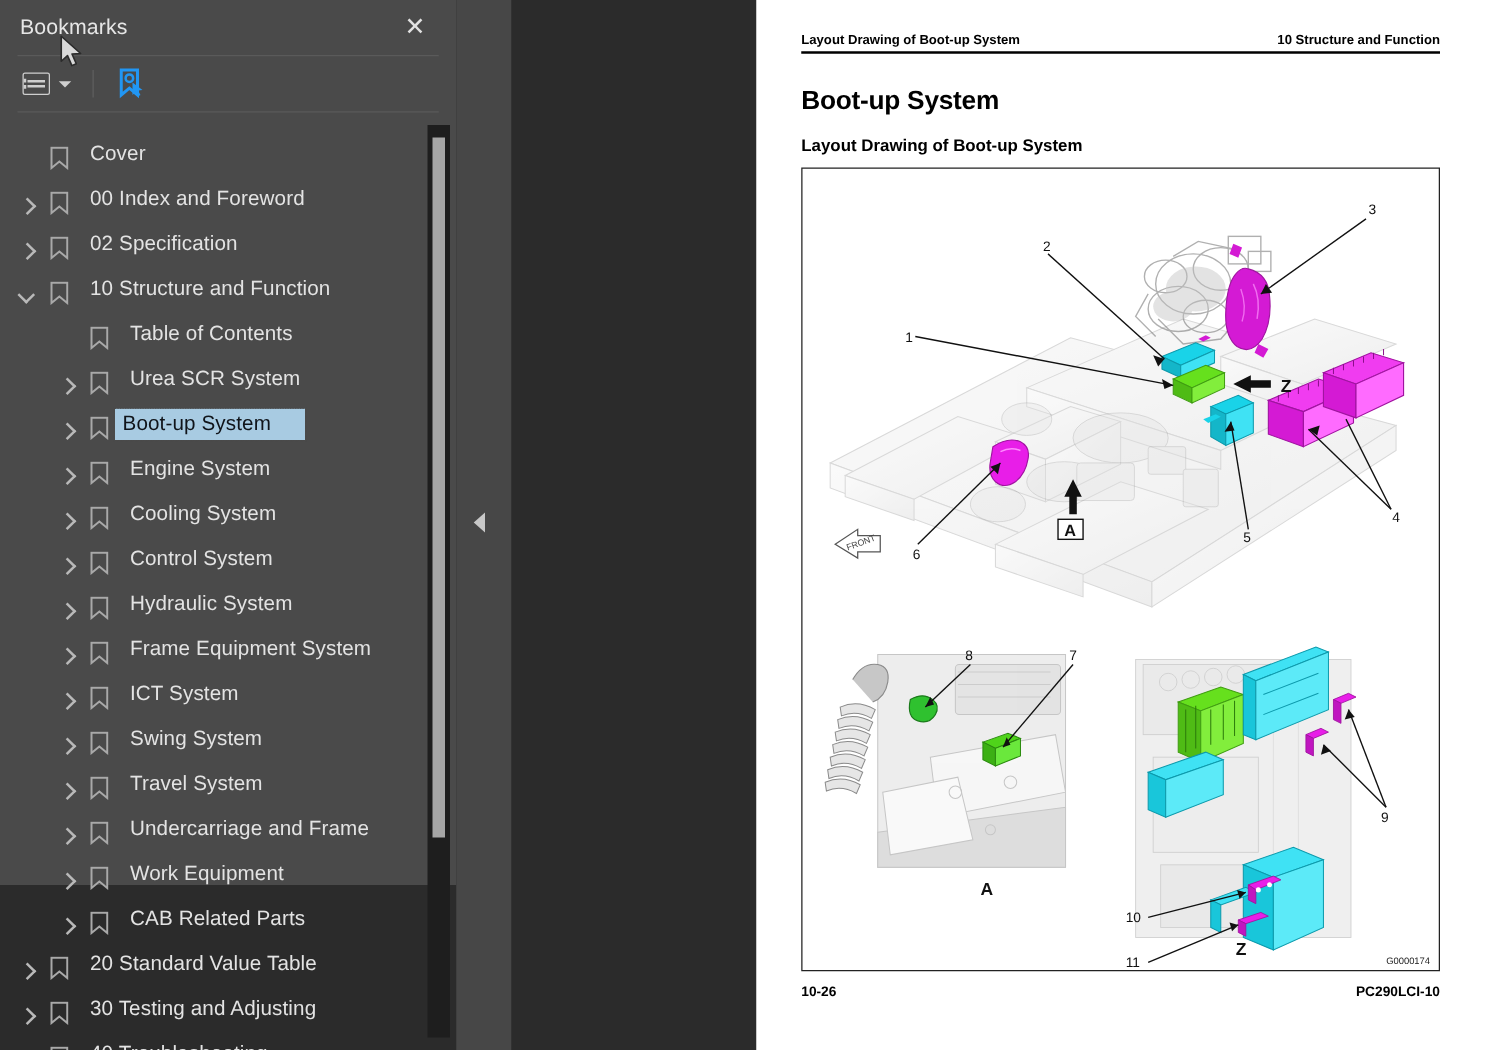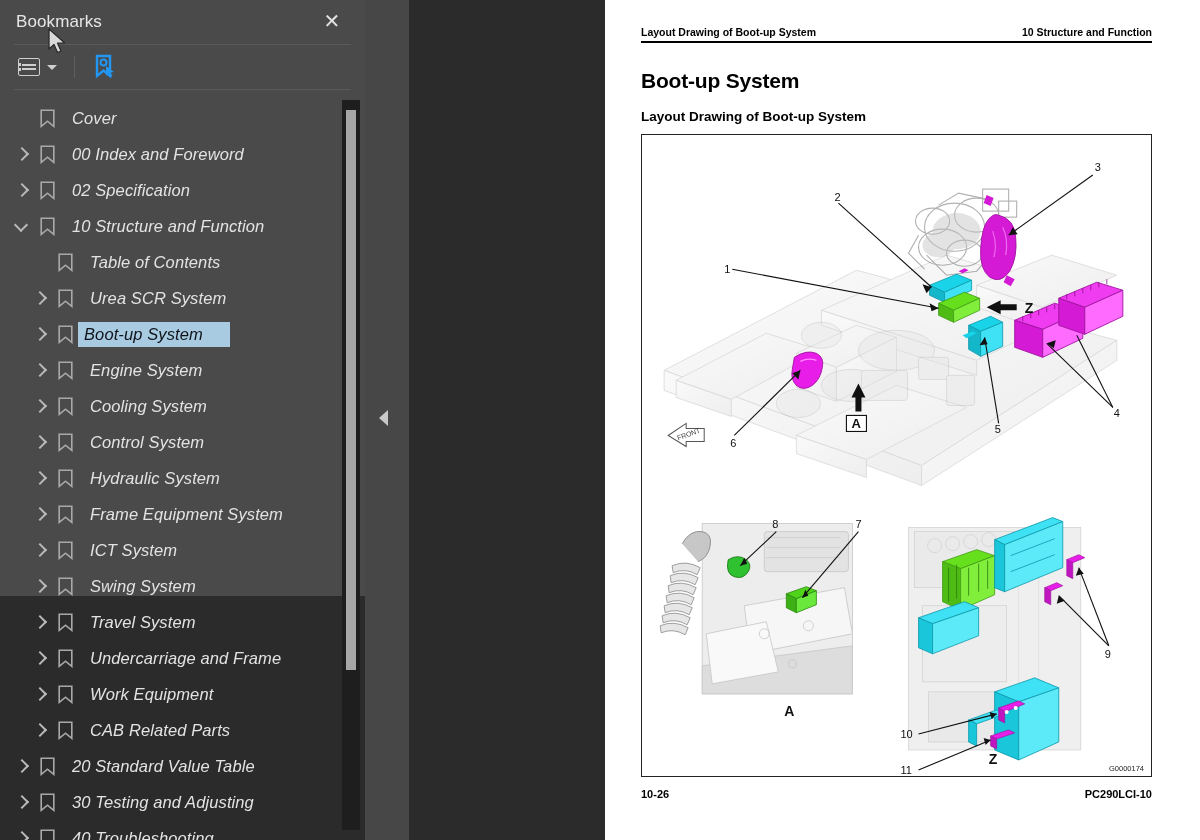--- a/index.html
+++ b/index.html
@@ -7,21 +7,21 @@
     width: 1200px; height: 840px;
     background: #2b2b2b;
     font-family: "Liberation Sans", sans-serif;
     overflow: hidden;
   }
   #app { position: relative; width: 1200px; height: 840px; display: flex; }
 
   
   .bm-panel {
     position: relative;
-    width: 365px; height: 596px;
+    width: 365px; height: 708px;
     background: #4a4a4a;
     flex: 0 0 365px;
   }
   .bm-header {
     height: 44px;
     display: flex; align-items: center;
     padding: 0 12px 0 16px;
     position: relative;
   }
   .bm-title {
@@ -69,24 +69,23 @@
   .bm-divider2 { height: 1px; background: #5a5a5a; margin: 0 14px; }
 
   
   .tree {
     position: absolute; top: 92px; left: 0;
     width: 365px; height: 748px;
     overflow: hidden;
     padding-top: 8px;
   }
   .tree-row {
-    display: flex; align-items: center;
+    display: flex; align-items: flex-end;
     height: 36px; cursor: pointer;
     padding-right: 22px;
-    font-style: italic;
   }
   .tw { width: 26px; flex: 0 0 26px; display: flex; align-items: center; justify-content: center; }
   .chev {
     width: 13px; height: 13px; position: relative; cursor: pointer;
   }
   .chev::before {
     content: ''; position: absolute; left: 2px; top: 1px;
     width: 8px; height: 8px;
     border-right: 2px solid #b9b9b9; border-bottom: 2px solid #b9b9b9;
     transform: rotate(-45deg);
@@ -105,21 +104,21 @@
     background: #a8cbe2;
     outline: 1px dotted #4a4a4a;
     padding: 3px 6px 3px 6px;
     margin-left: 0px;
   }
   .sel-wrap { display: inline-block; padding: 3px 6px; }
   .tree-row.selected .tree-label { color: #10141a; padding-left: 0; }
   .tree-row.selected .sel-wrap { width: 152px; }
 
   .lvl0 { padding-left: 8px; }
-  .lvl1 { padding-left: 26px; }
+  .lvl1 { padding-left: 40px; }
 
   
   .tree-scroll {
     position: absolute; right: 5px; top: 100px;
     width: 18px; height: 730px; background: #1e1e1e;
   }
   .tree-thumb {
     position: absolute; left: 4px; top: 10px;
     width: 10px; height: 560px; background: #a6a6a6; border-radius: 0;
   }

